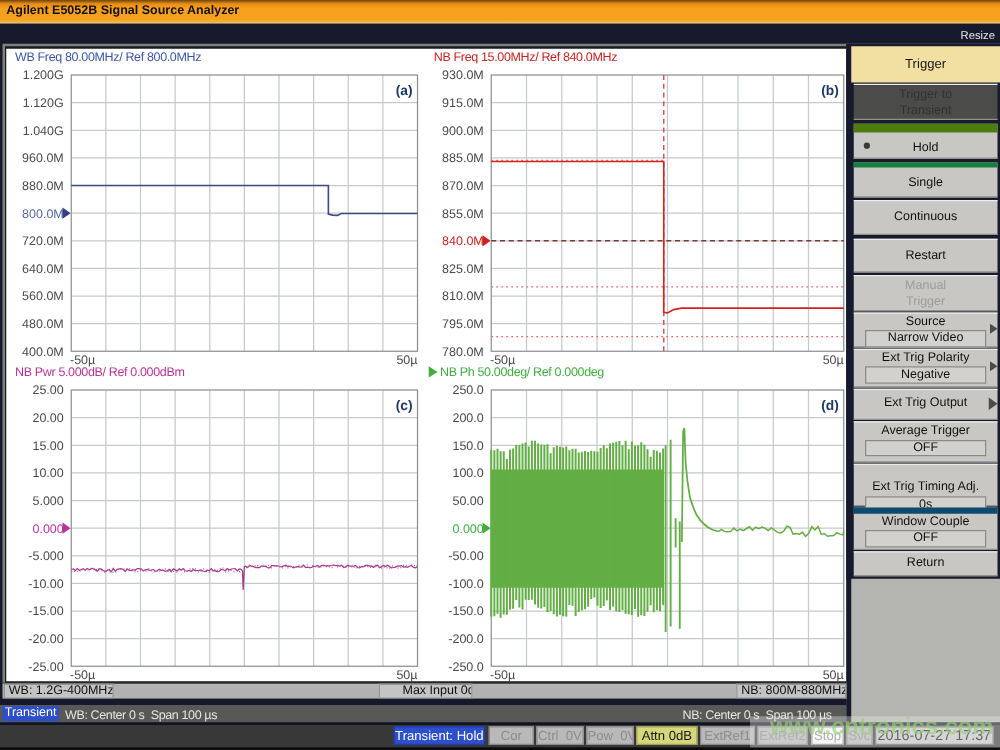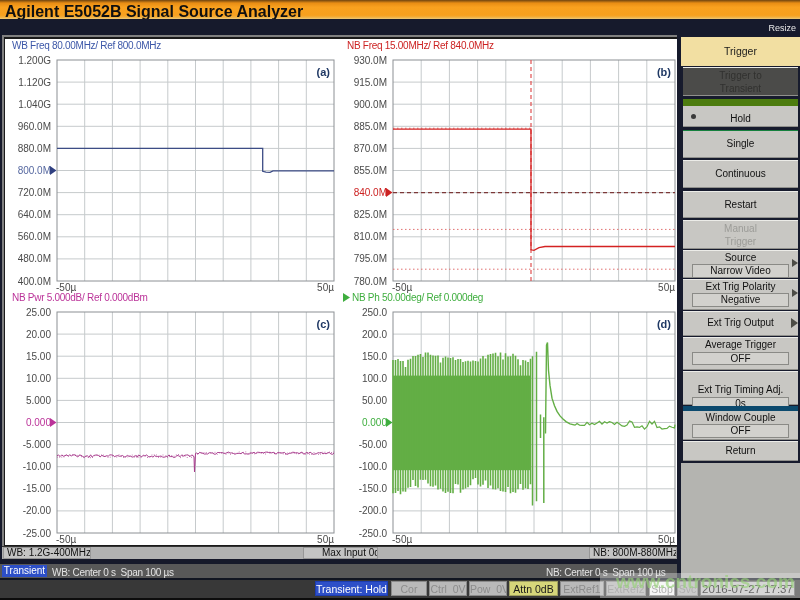--- a/index.html
+++ b/index.html
@@ -1,19 +1,19 @@
 <!DOCTYPE html>
 <html><head><meta charset="utf-8"><style>
 html,body{margin:0;padding:0;width:800px;height:600px;overflow:hidden}
 body{font-family:"Liberation Sans", sans-serif;background:#161a2c;position:relative}
 *{box-sizing:content-box}
 </style></head>
 <body>
 <div style="position:absolute;left:0;top:0;width:800px;height:19px;background:linear-gradient(#6e4410 0%,#e88d14 16%,#f9a11f 38%,#f7a01e 80%,#f2ae3c 90%,#ecc979 100%)">
-  <span style="position:absolute;left:5px;top:3px;font-size:16px;font-weight:bold;color:#101010">Agilent E5052B Signal Source Analyzer</span>
+  <span style="position:absolute;left:5px;top:3px;font-size:10px;font-weight:bold;color:#101010">Agilent E5052B Signal Source Analyzer</span>
 </div>
 <div style="position:absolute;left:0;top:19px;width:800px;height:15px;background:#161a2c">
   <span style="position:absolute;right:4px;top:4px;font-size:9px;color:#e8e8e8">Resize</span>
 </div>
 <div style="position:absolute;left:2px;top:35px;width:677px;height:512px;background:#808080"></div>
 <div style="position:absolute;left:4px;top:37px;width:673px;height:510px;background:#1a1a1a"></div>
 <div style="position:absolute;left:5px;top:39px;width:672px;height:506px;background:#ffffff"></div>
 <svg width="680" height="512" viewBox="0 35 680 512" style="position:absolute;left:0;top:35px">
     <path d="M84.7 60 V281 M57 82.1 H334 M112.4 60 V281 M57 104.2 H334 M140.1 60 V281 M57 126.3 H334 M167.8 60 V281 M57 148.4 H334 M195.5 60 V281 M57 170.5 H334 M223.2 60 V281 M57 192.6 H334 M250.9 60 V281 M57 214.7 H334 M278.6 60 V281 M57 236.8 H334 M306.3 60 V281 M57 258.9 H334" stroke="#c6cacc" fill="none" stroke-width="1"></path>
     <rect x="57" y="60" width="277" height="221" fill="none" stroke="#8c9094" stroke-width="1"></rect>
@@ -107,21 +107,21 @@
 <div style="position:absolute;left:677px;top:35px;width:123px;height:428px;background:#171b2d"></div>
 <div style="position:absolute;left:677px;top:35px;width:4px;height:542.5px;background:#161a2c"></div>
 <div style="position:absolute;left:681px;top:37px;width:119px;height:29px;background:#f2dfa2;color:#1a1a1a;font-size:10.5px;text-align:center;line-height:29px">Trigger</div>
 <div style="position:absolute;left:683px;top:67px;width:115px;height:29px;background:#4b4b49;border-top:1px solid #ecece8;border-bottom:1px solid #90908c;box-sizing:border-box;color:#31312f;font-size:10px;text-align:center;">
     <div style="padding-top:1px;line-height:13px;white-space:nowrap">Trigger to<br>Transient</div>
   </div>
 <div style="position:absolute;left:683px;top:99px;width:115px;height:28px;background:#c8c7c3;border-top:7px solid #4d7c0f;border-bottom:1px solid #90908c;box-sizing:border-box;color:#111;font-size:10px;text-align:center;">
     <span style="position:absolute;left:8px;top:50%;margin-top:-2.5px;width:5px;height:5px;border-radius:50%;background:#3a3a3a"></span>
     <div style="line-height:26px;white-space:nowrap">Hold</div>
   </div>
-<div style="position:absolute;left:683px;top:129.5px;width:115px;height:28.0px;background:#c8c7c3;border-top:1px solid #15803d;border-bottom:1px solid #90908c;box-sizing:border-box;color:#111;font-size:10px;text-align:center;">
+<div style="position:absolute;left:683px;top:129.5px;width:115px;height:28.0px;background:#c8c7c3;border-top:4px solid #15803d;border-bottom:1px solid #90908c;box-sizing:border-box;color:#111;font-size:10px;text-align:center;">
     <div style="line-height:26.0px;white-space:nowrap">Single</div>
   </div>
 <div style="position:absolute;left:683px;top:160px;width:115px;height:28px;background:#c8c7c3;border-top:1px solid #ecece8;border-bottom:1px solid #90908c;box-sizing:border-box;color:#111;font-size:10px;text-align:center;">
     <div style="line-height:26px;white-space:nowrap">Continuous</div>
   </div>
 <div style="position:absolute;left:683px;top:190.5px;width:115px;height:27.0px;background:#c8c7c3;border-top:1px solid #ecece8;border-bottom:1px solid #90908c;box-sizing:border-box;color:#111;font-size:10px;text-align:center;">
     <div style="line-height:25.0px;white-space:nowrap">Restart</div>
   </div>
 <div style="position:absolute;left:683px;top:219.5px;width:115px;height:29.0px;background:#c8c7c3;border-top:1px solid #ecece8;border-bottom:1px solid #90908c;box-sizing:border-box;color:#9c9c98;font-size:10px;text-align:center;">
     <div style="padding-top:1px;line-height:13px;white-space:nowrap">Manual<br>Trigger</div>

